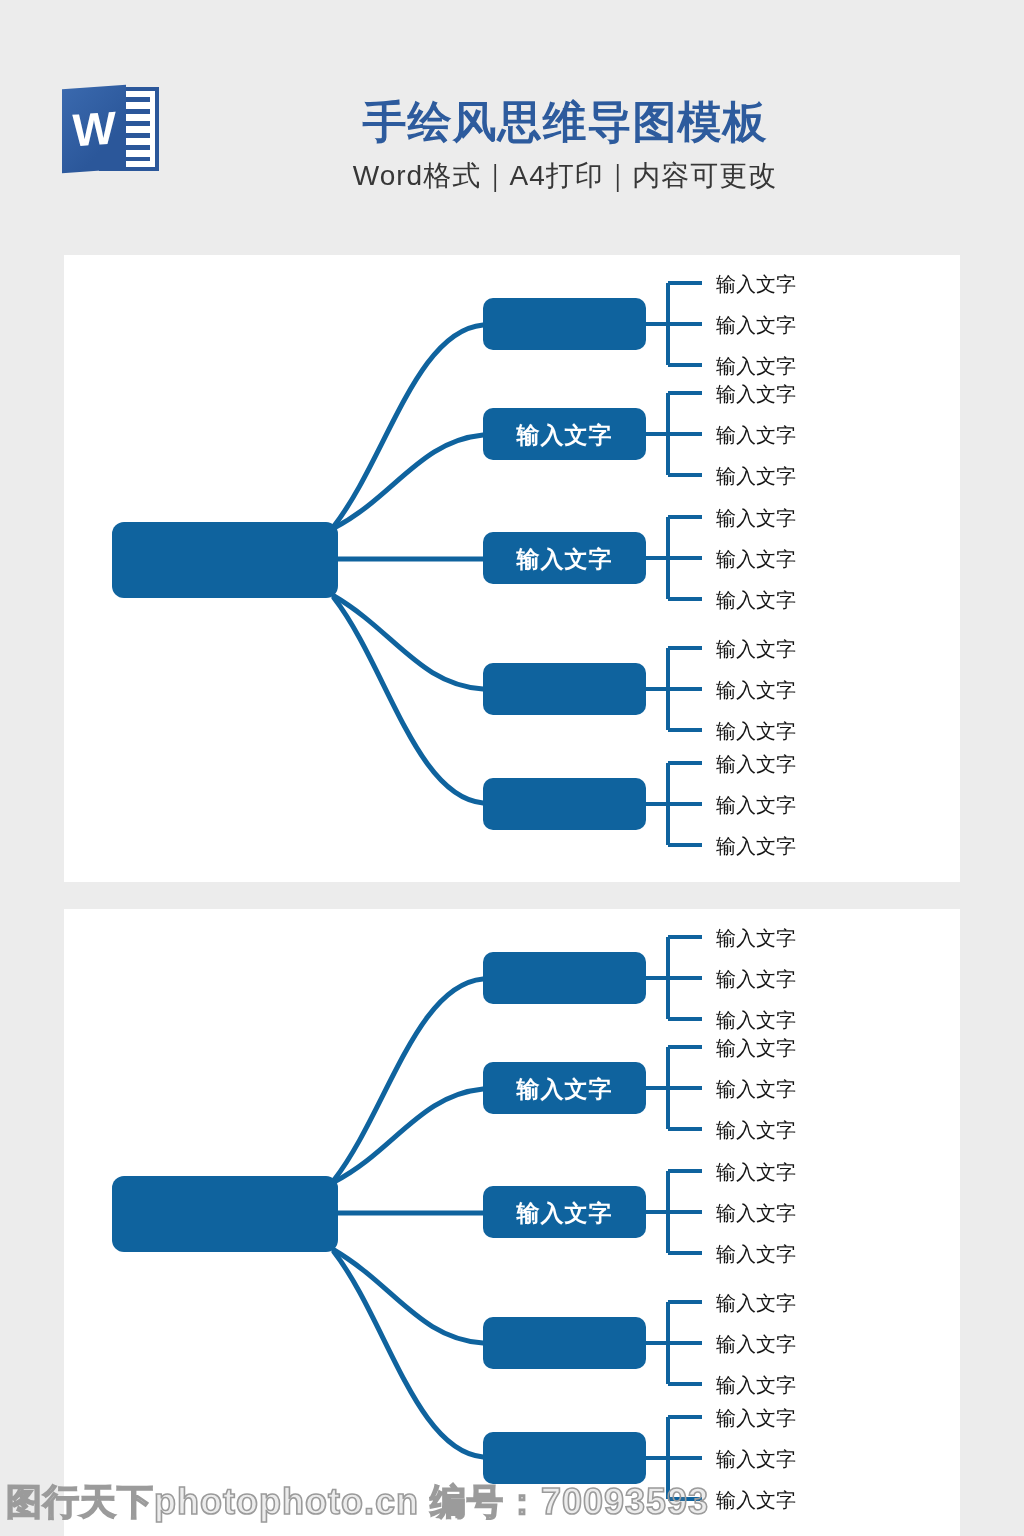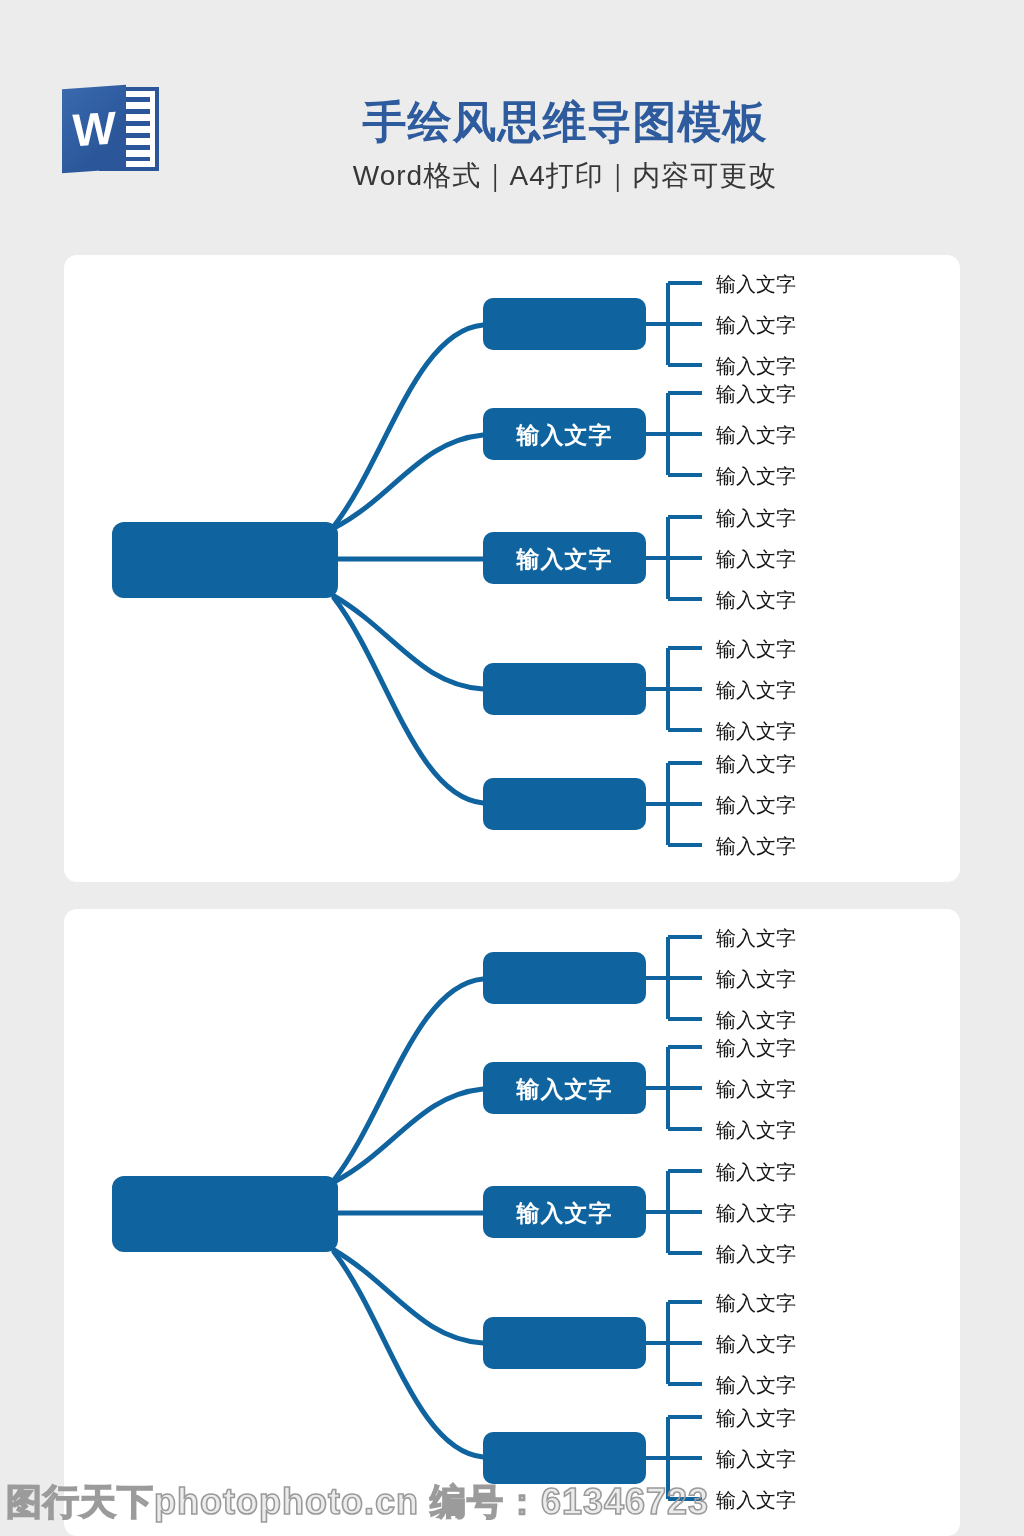--- a/index.html
+++ b/index.html
@@ -35,21 +35,21 @@
   .title{
     margin-top:96px;font-size:44px;font-weight:700;color:#2d5b9d;
     letter-spacing:1px;line-height:1.2;
   }
   .subtitle{
     margin-top:8px;font-size:28px;font-weight:500;color:#373737;letter-spacing:1px;
   }
   
   .panel{
     position:absolute;left:64px;width:896px;height:627px;
-    background:#ffffff;overflow:hidden;border-radius:13px;
+    background:#ffffff;overflow:hidden;
   }
   .panel.p1{top:255px;}
   .panel.p2{top:909px;}
   svg{display:block;}
   .leaf-text{
     font-family:"Liberation Serif","DejaVu Serif",serif;
     font-size:20px;fill:#151515;
   }
   .branch-text{
     font-family:"Liberation Sans","DejaVu Sans",sans-serif;
@@ -202,13 +202,13 @@
         <line x1="604" y1="508" x2="638" y2="508" stroke="#0f639e" stroke-width="4"></line>
         <line x1="604" y1="590" x2="638" y2="590" stroke="#0f639e" stroke-width="4"></line>
         <rect x="419" y="523" width="163" height="52" rx="10" fill="#0f639e"></rect>
         <text x="652" y="509" text-anchor="start" dominant-baseline="central" class="leaf-text">输入文字</text>
         <text x="652" y="550" text-anchor="start" dominant-baseline="central" class="leaf-text">输入文字</text>
         <text x="652" y="591" text-anchor="start" dominant-baseline="central" class="leaf-text">输入文字</text>
       </g>
     </svg>
 </div>
 
-<div class="watermark">图行天下photophoto.cn 编号：61346723</div>
+<div class="watermark">图行天下photophoto.cn 编号：70093593</div>
 
 </body></html>

